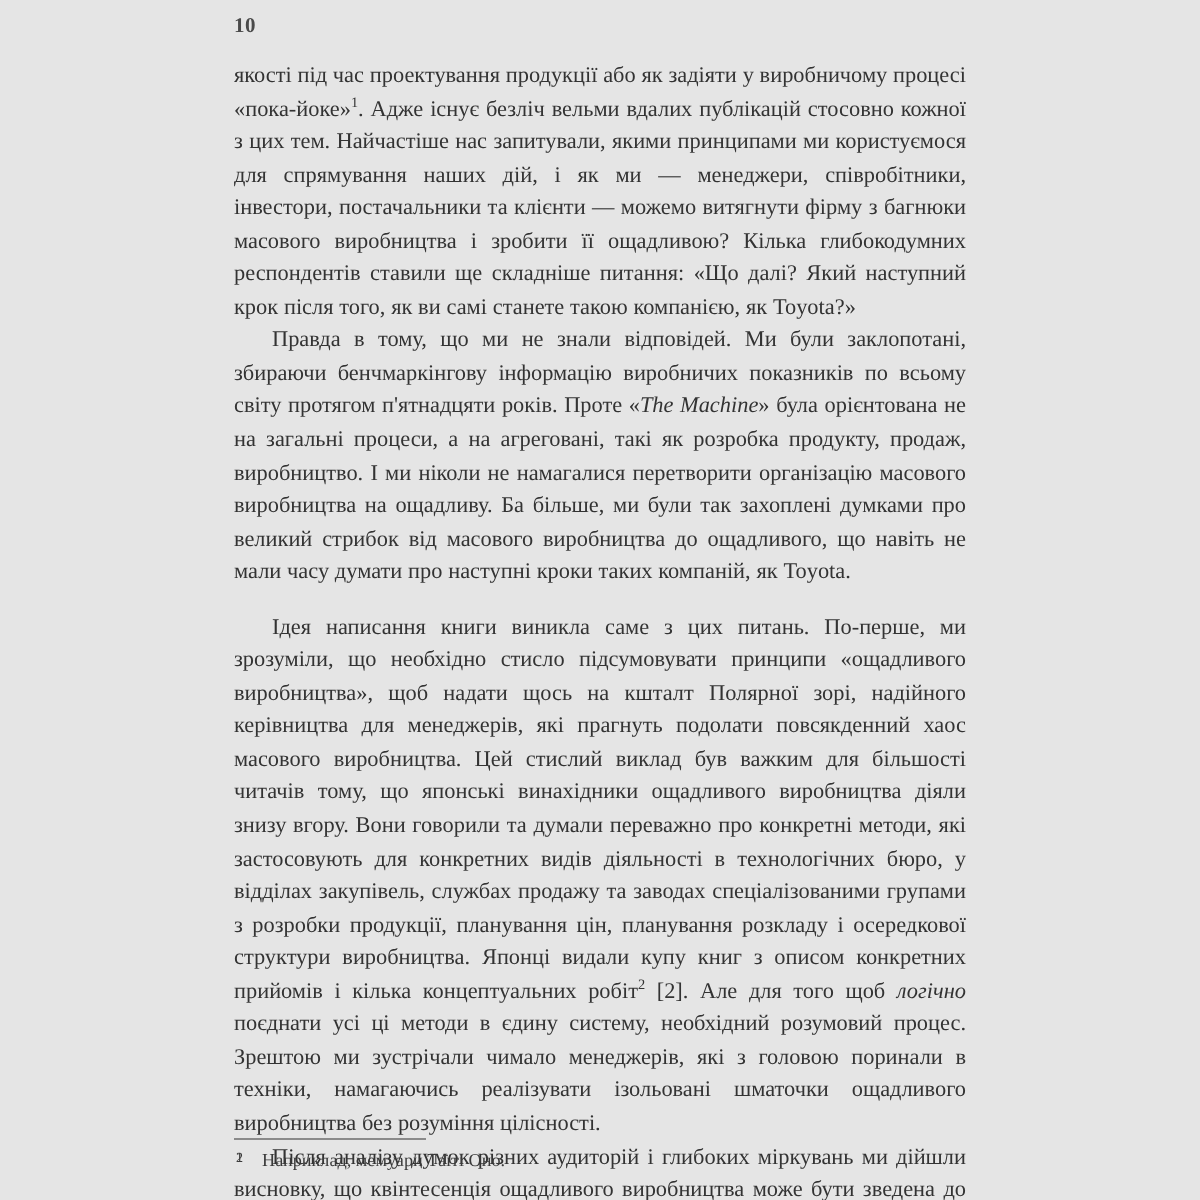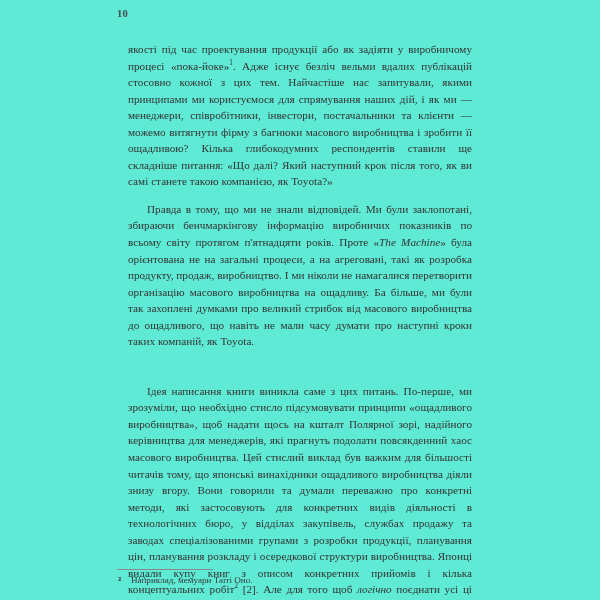--- a/index.html
+++ b/index.html
@@ -11,21 +11,21 @@
     height: 600px;
     background: #fbfbfb;
     font-family: "Liberation Serif", "DejaVu Serif", serif;
     color: #2e2e2e;
     overflow: hidden;
   }
   .page {
     position: relative;
     width: 600px;
     height: 600px;
-    background: #5eead4;
+    background: #e5e5e5;
     box-sizing: border-box;
   }
   
   .running-head {
     position: absolute;
     top: 6px;
     left: 117px;
     width: 366px;
     height: 18px;
   }
@@ -53,21 +53,21 @@
     padding-left: 8px;
   }
   
   .textblock {
     position: absolute;
     top: 30px;
     left: 117px;
     width: 366px;
   }
   p.para {
-    margin: 11px;
+    margin: 0;
     text-align: justify;
     text-align-last: left;
     font-size: 11.2px;
     line-height: 16.55px;
     color: #333333;
     text-indent: 19px;
     hyphens: none;
     word-spacing: 0.1px;
   }
   p.para.noindent {

